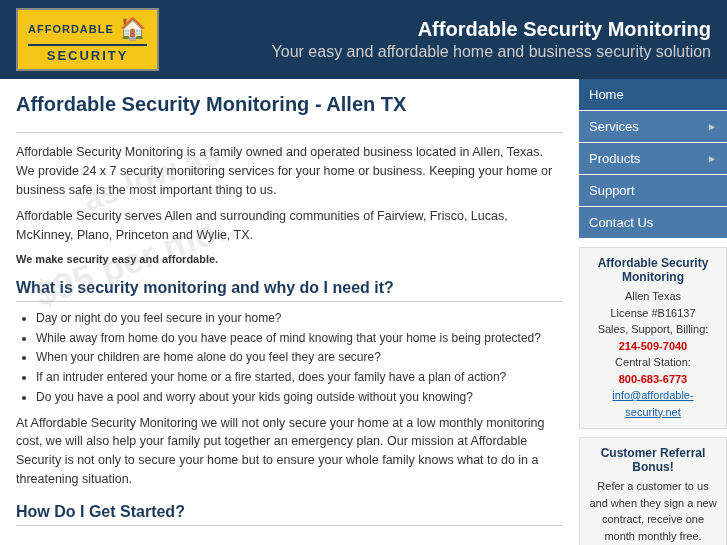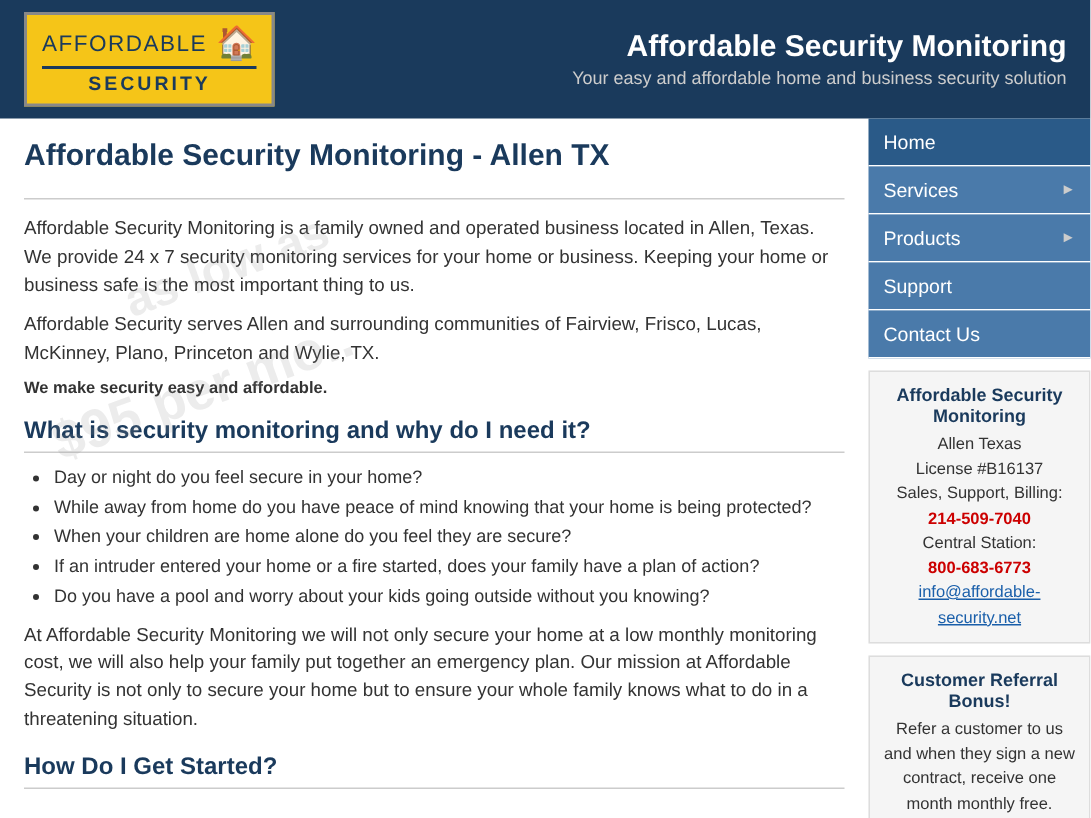--- a/index.html
+++ b/index.html
@@ -21,22 +21,22 @@
       flex-direction: column;
       align-items: center;
       min-width: 110px;
     }
     #logo-top {
       display: flex;
       align-items: center;
       gap: 6px;
     }
     #logo-text-affordable {
-      font-size: 15px;
-      font-weight: normal;
+      font-size: 11px;
+      font-weight: bold;
       color: #1a3a5c;
       letter-spacing: 1px;
     }
     #logo-house-icon {
       font-size: 22px;
       color: #1a3a5c;
     }
     #logo-text-security {
       font-size: 13px;
       font-weight: bold;
@@ -51,21 +51,21 @@
     #header-title-area {
       text-align: right;
       color: #fff;
     }
     #header-title {
       font-size: 20px;
       font-weight: bold;
       color: #fff;
     }
     #header-subtitle {
-      font-size: 12px;
+      font-size: 16px;
       color: #ccc;
       margin-top: 2px;
     }
 
     
     #layout {
       display: flex;
       width: 727px;
     }
 

